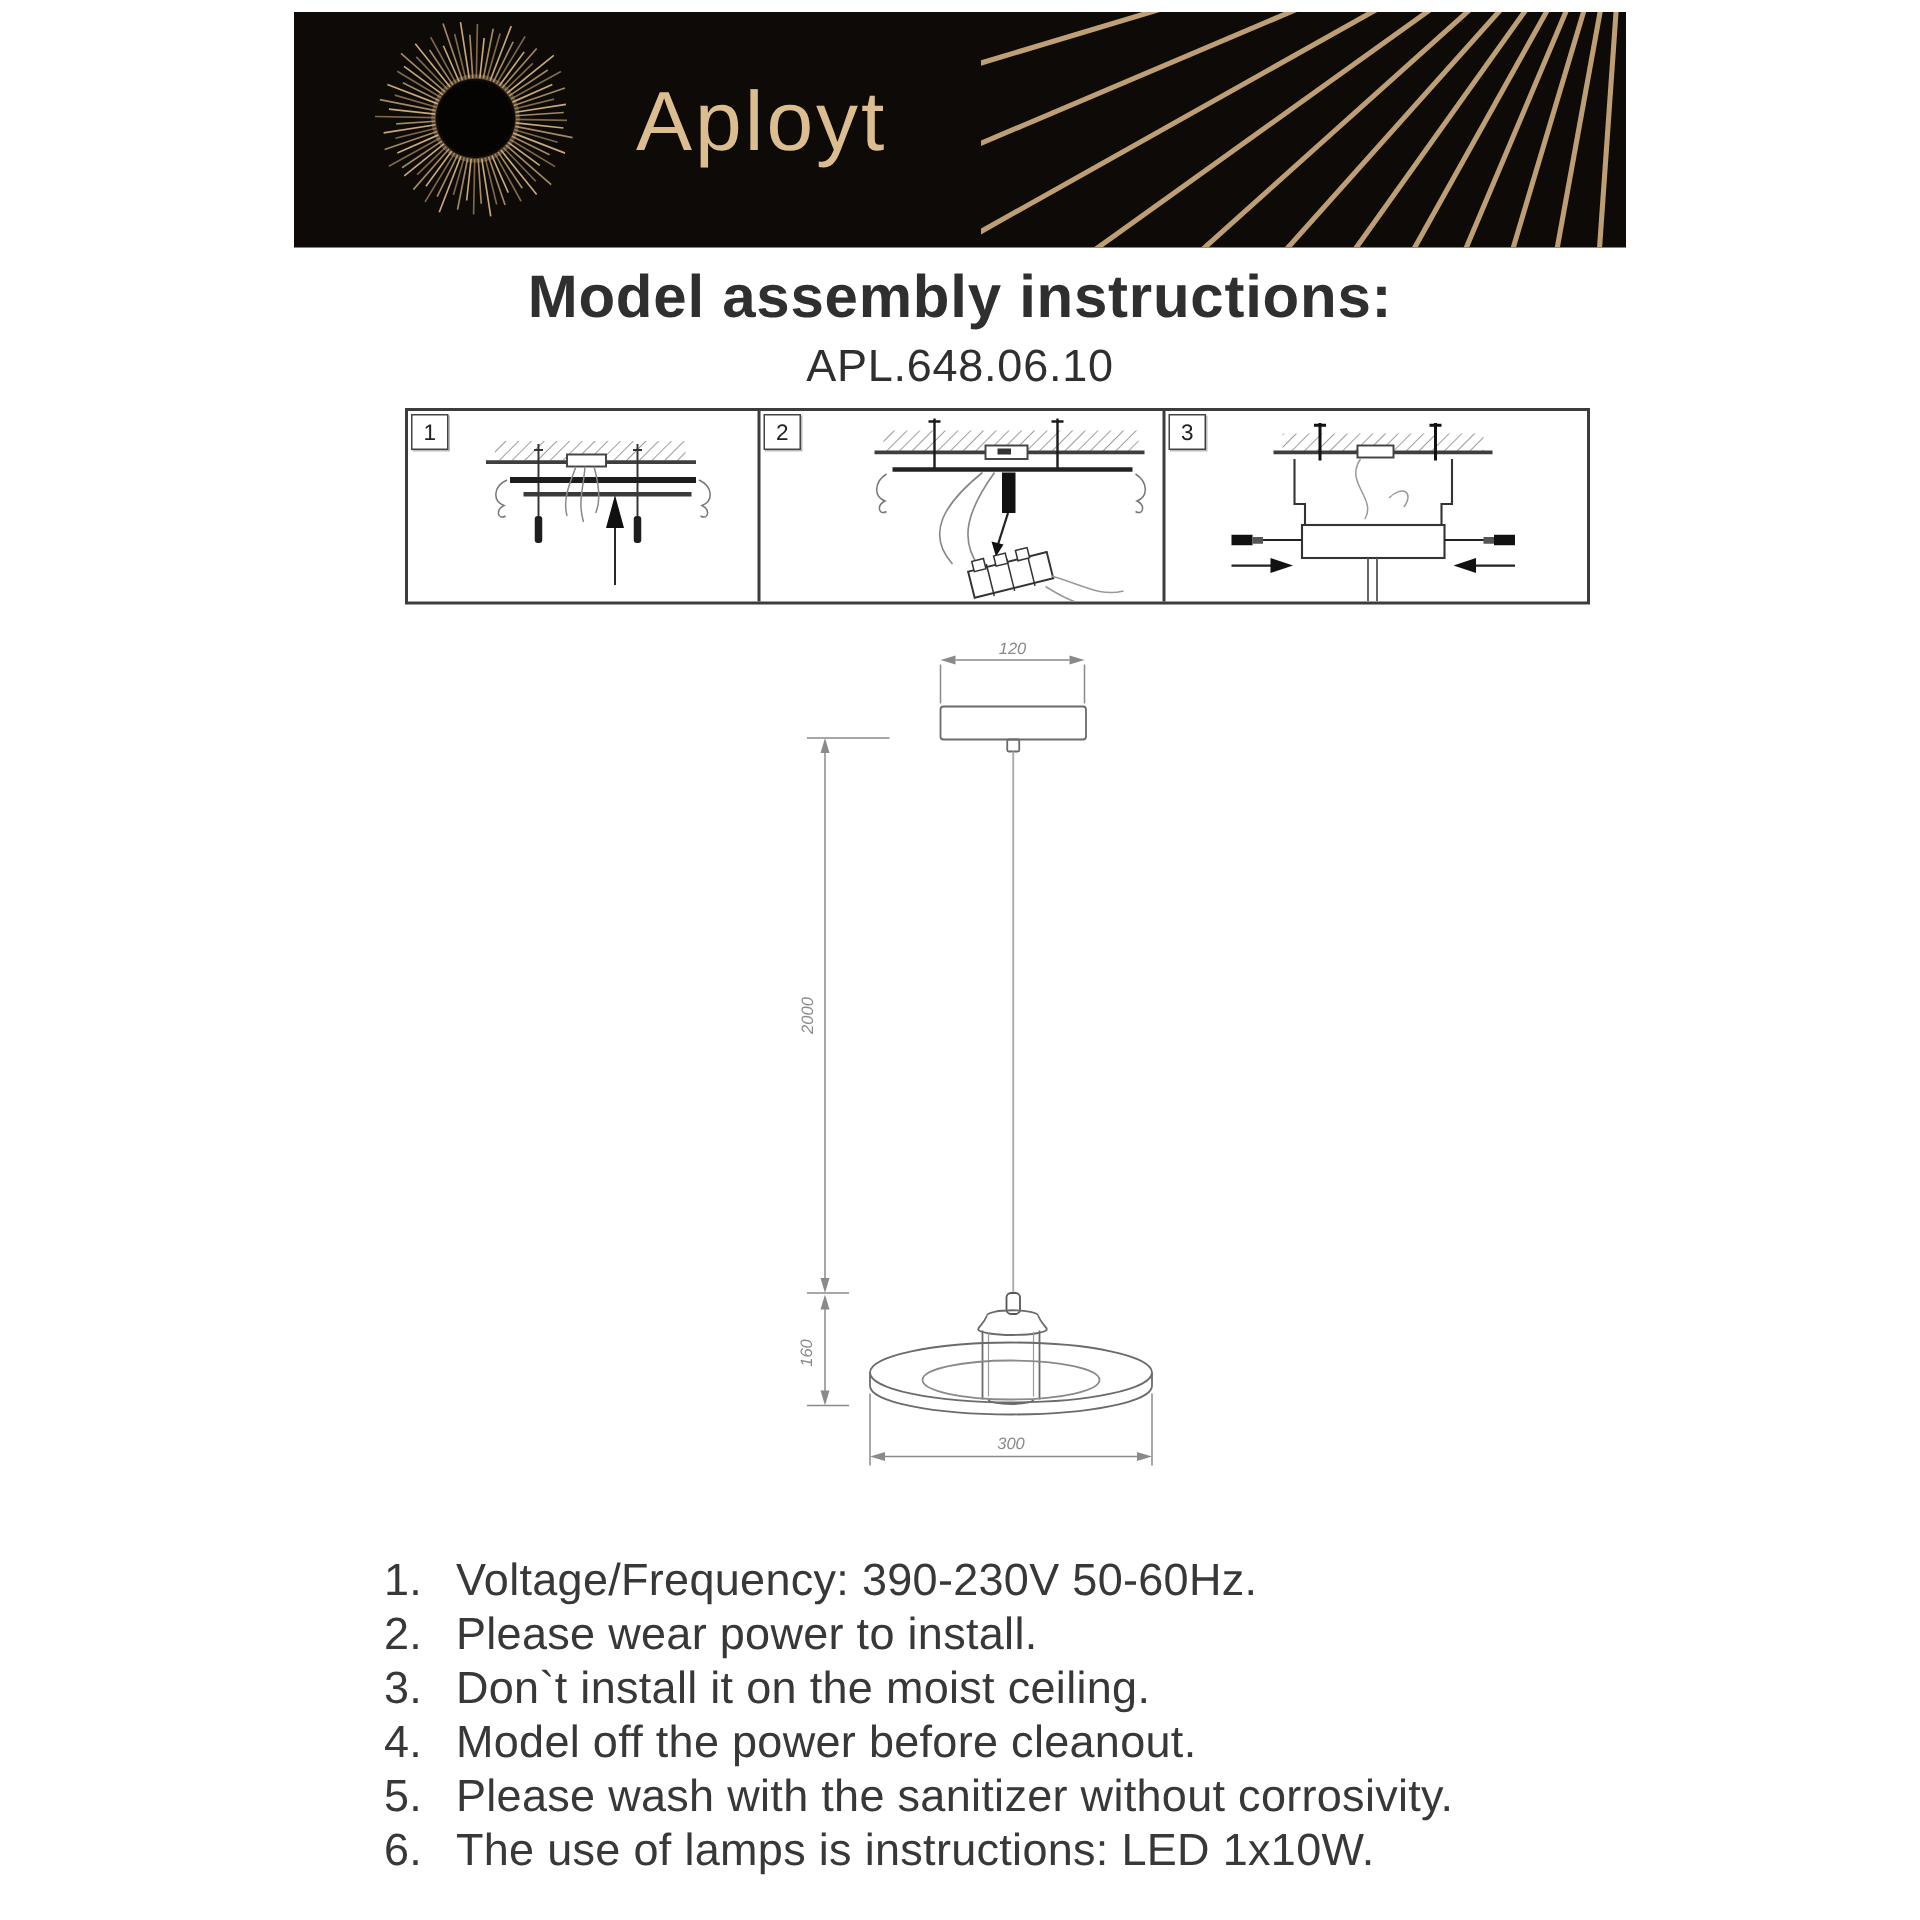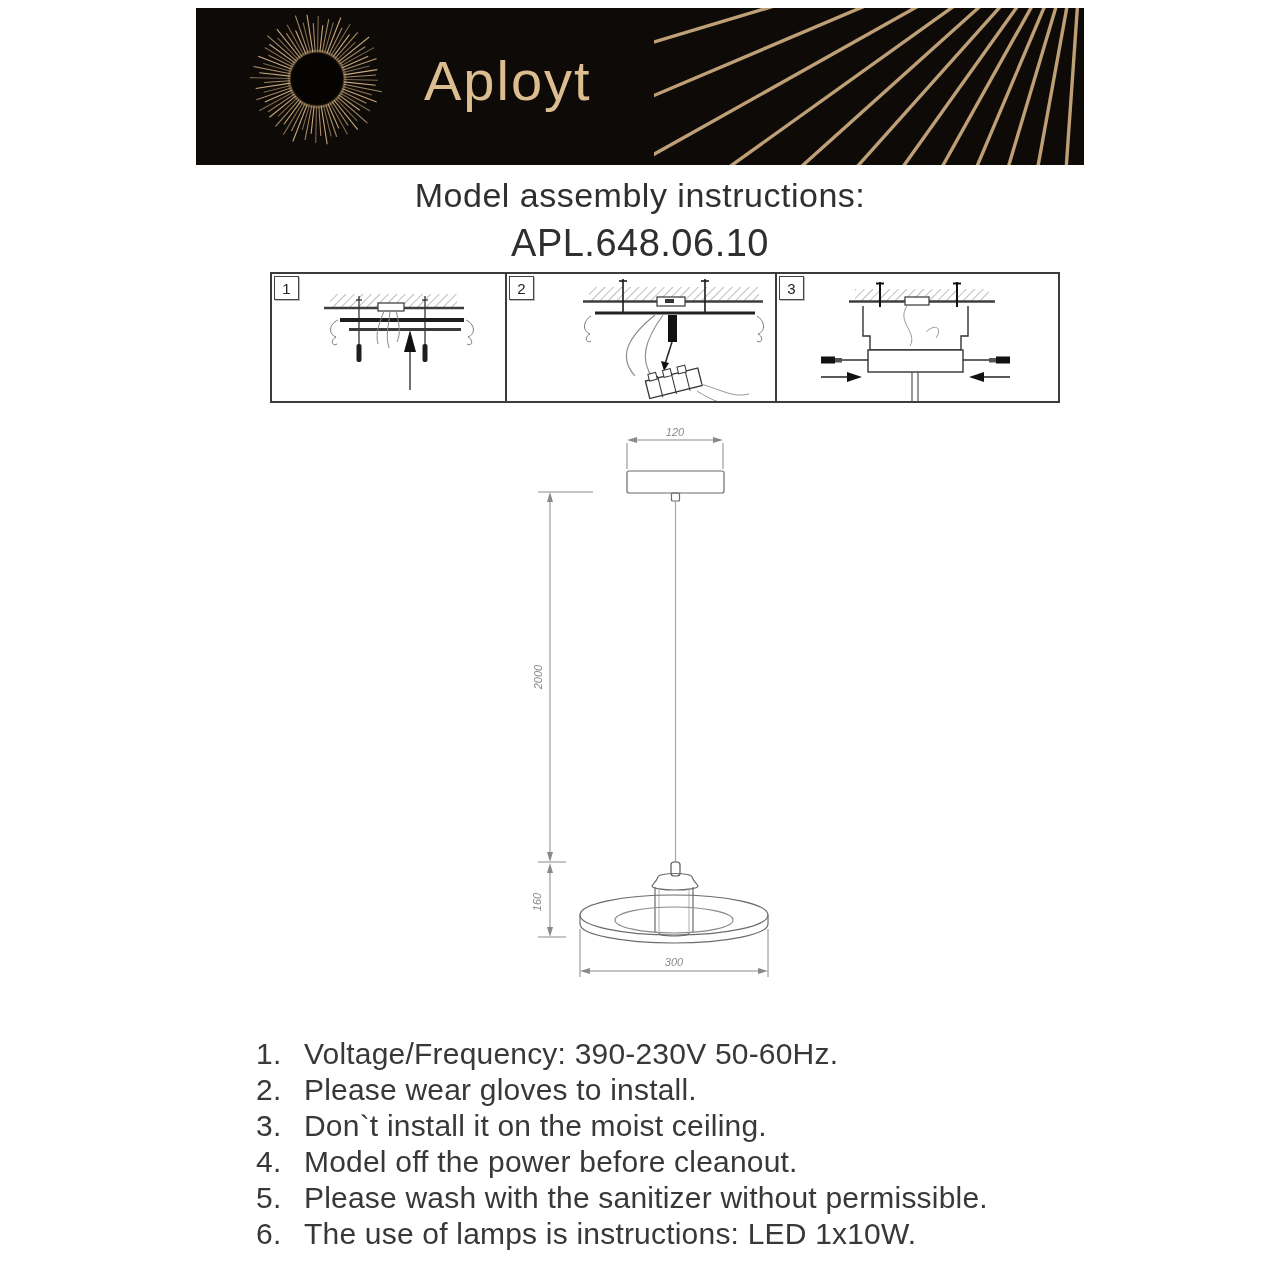--- a/index.html
+++ b/index.html
@@ -22,22 +22,22 @@
     background:var(--header-bg);overflow:hidden;
   }
   .logo-burst{position:absolute;left:46px;top:-4px;}
   .brand{
     position:absolute;left:228px;top:40px;font-size:56px;letter-spacing:2px;
     color:var(--gold-light);font-weight:400;font-family:"Liberation Sans",sans-serif;
   }
   .corner-rays{position:absolute;right:0;top:0;}
   
   .title-block{position:absolute;left:0;top:176px;width:100%;text-align:center;}
-  .title-line1{font-size:34px;font-weight:400;letter-spacing:.5px;color:#2f2f2f;}
-  .title-line2{font-size:38px;font-weight:500;letter-spacing:.5px;color:#2f2f2f;margin-top:7px;}
+  .title-line1{font-size:40px;font-weight:700;letter-spacing:.5px;color:#2f2f2f;}
+  .title-line2{font-size:30px;font-weight:500;letter-spacing:.5px;color:#2f2f2f;margin-top:7px;}
   
   .panels{
     position:absolute;left:270px;top:272px;width:790px;height:131px;
     display:flex;border:2px solid #3c3c3c;background:#fff;
   }
   .panel{position:relative;height:100%;}
   .panel + .panel{border-left:2px solid #3c3c3c;}
   .panel-1{width:233px;} .panel-2{width:270px;} .panel-3{width:283px;}
   .panel-num{
     position:absolute;left:2px;top:2px;width:25px;height:24px;
@@ -361,33 +361,33 @@
     </g>
   </svg>
 
   <ol class="instructions">
     <li>
       <span class="num">1.</span>
       <span class="txt">Voltage/Frequency: 390-230V 50-60Hz.</span>
     </li>
     <li>
       <span class="num">2.</span>
-      <span class="txt">Please wear gloves to install.</span>
+      <span class="txt">Please wear power to install.</span>
     </li>
     <li>
       <span class="num">3.</span>
       <span class="txt">Don`t install it on the moist ceiling.</span>
     </li>
     <li>
       <span class="num">4.</span>
       <span class="txt">Model off the power before cleanout.</span>
     </li>
     <li>
       <span class="num">5.</span>
-      <span class="txt">Please wash with the sanitizer without permissible.</span>
+      <span class="txt">Please wash with the sanitizer without corrosivity.</span>
     </li>
     <li>
       <span class="num">6.</span>
       <span class="txt">The use of lamps is instructions: LED 1x10W.</span>
     </li>
   </ol>
 
 </div>
 
 </body></html>

